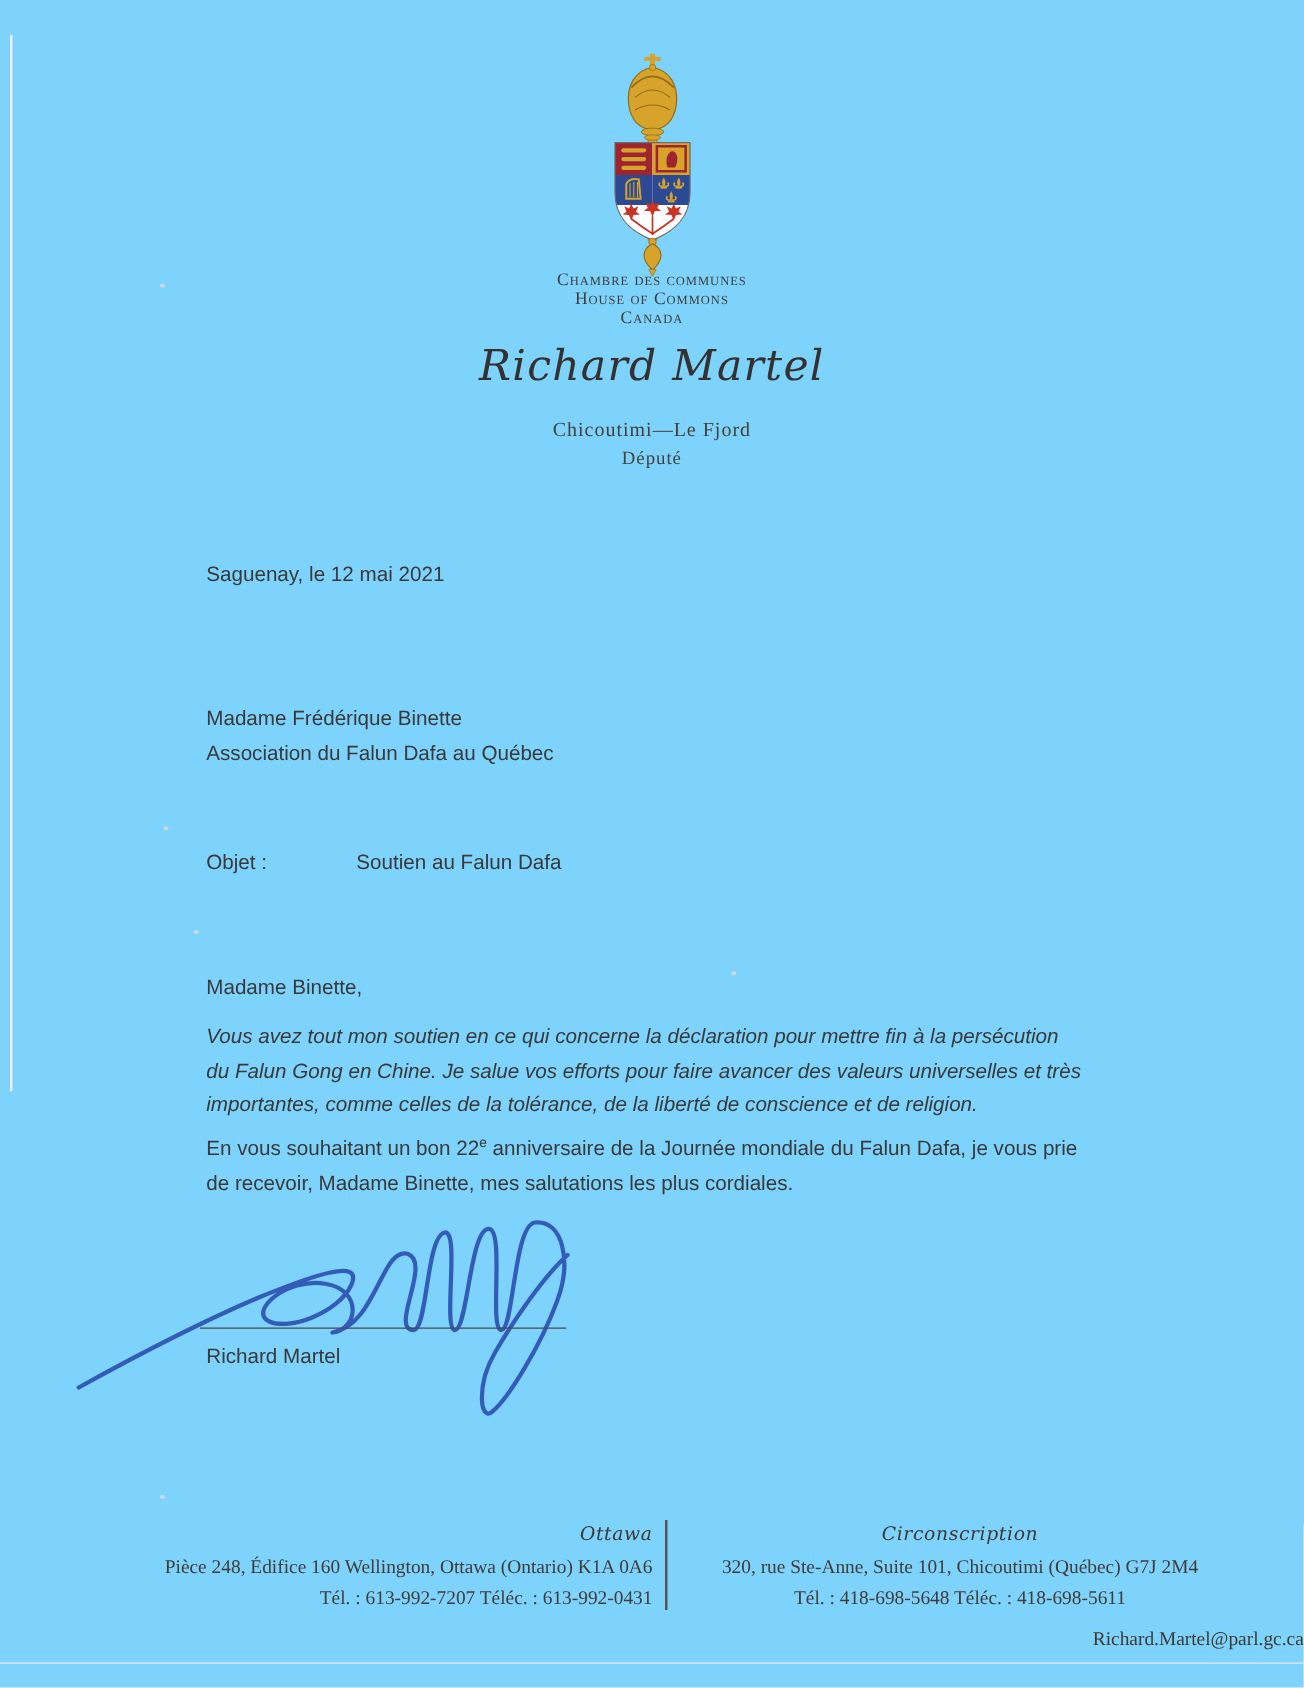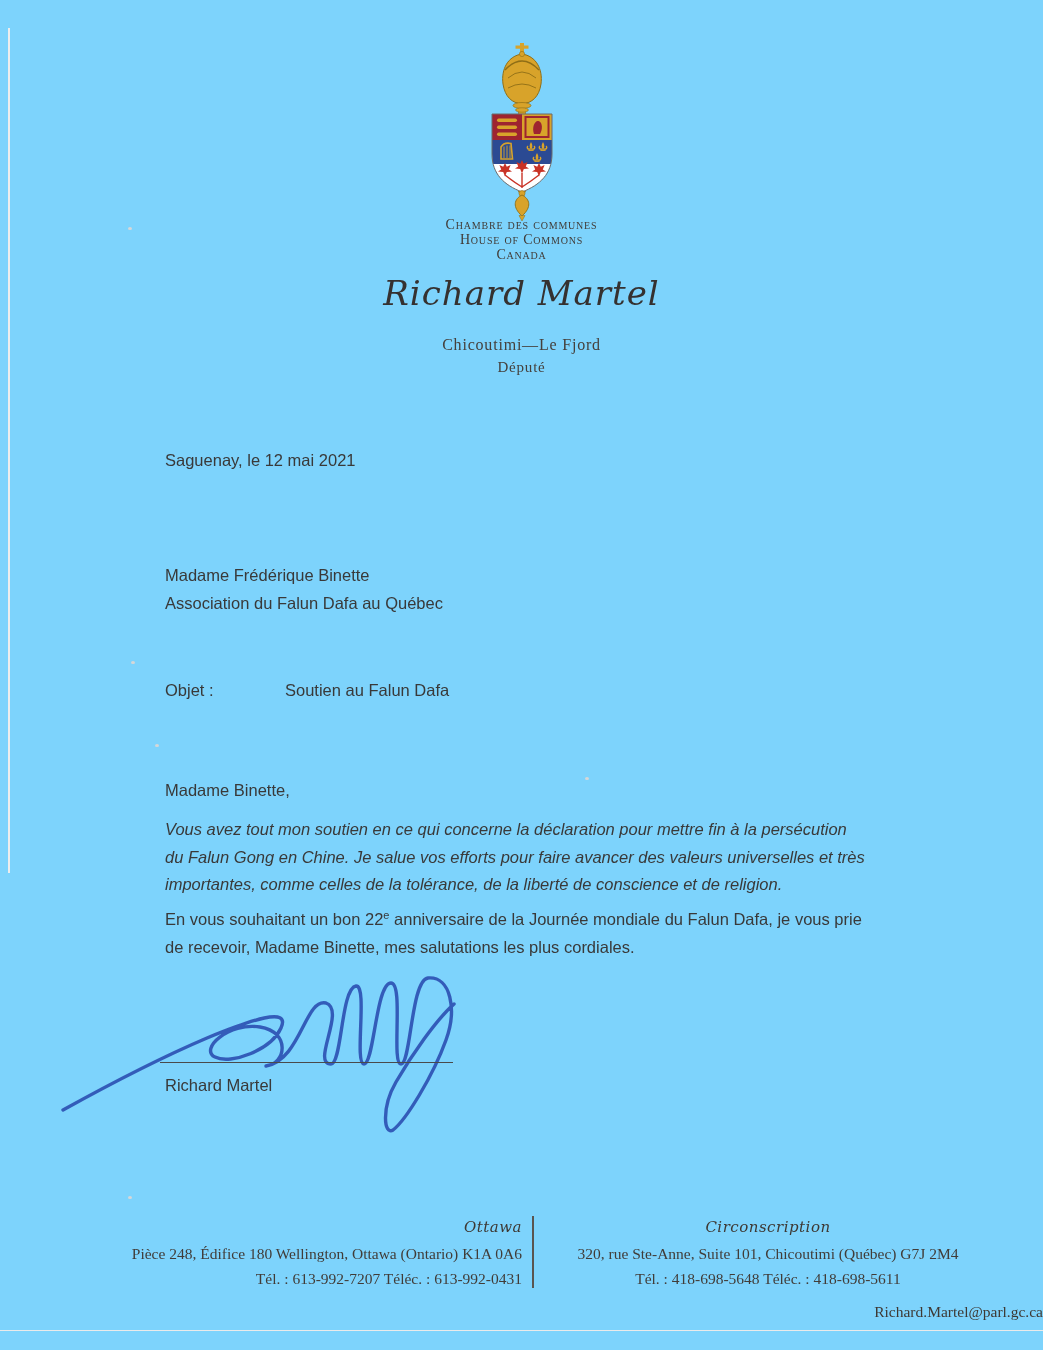--- a/index.html
+++ b/index.html
@@ -188,21 +188,21 @@
              C396,8 402,42 391,72
              C378,108 351,152 338,162
              C329,168 326,140 341,114
              C356,88 381,52 399,36" fill="none" stroke="#2f55b5" stroke-width="3.4" stroke-linecap="round" stroke-linejoin="round" opacity="0.95"></path>
   </svg>
   <div class="sig-line"></div>
   <div class="bodytext signer-name">Richard Martel</div>
 
   <div class="footer-left footer-col">
     <div class="script-label">Ottawa</div>
-    <div>Pièce 248, Édifice 180 Wellington, Ottawa (Ontario) K1A 0A6</div>
+    <div>Pièce 248, Édifice 160 Wellington, Ottawa (Ontario) K1A 0A6</div>
     <div>Tél. : 613-992-7207 Téléc. : 613-992-0431</div>
   </div>
 
   <div class="footer-divider"></div>
 
   <div class="footer-right footer-col">
     <div class="script-label">Circonscription</div>
     <div>320, rue Ste-Anne, Suite 101, Chicoutimi (Québec) G7J 2M4</div>
     <div>Tél. : 418-698-5648 Téléc. : 418-698-5611</div>
   </div>

